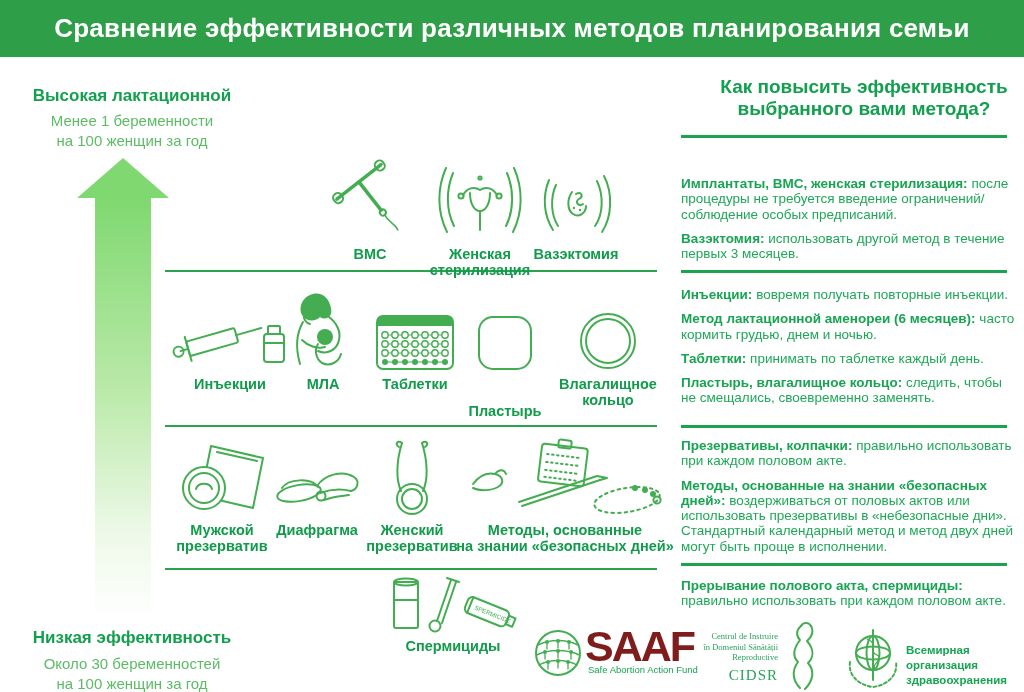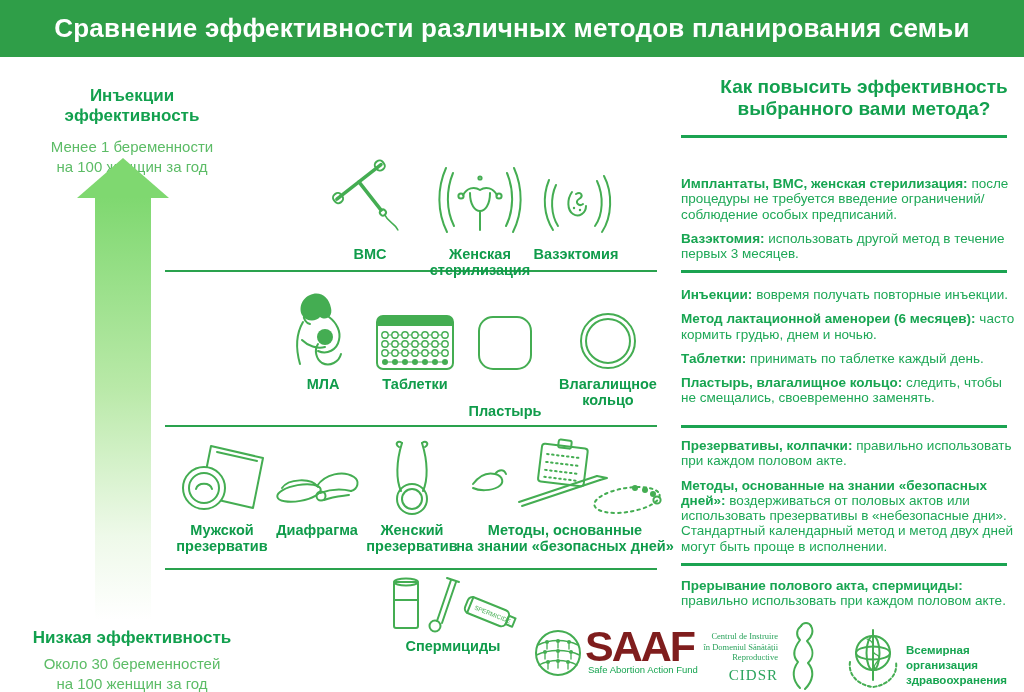--- a/index.html
+++ b/index.html
@@ -5,21 +5,21 @@
   html,body{margin:0;padding:0;background:#fff;}
   .canvas{position:relative;width:1024px;height:692px;background:#ffffff;overflow:hidden;
           font-family:"Liberation Sans", sans-serif;}
   
   .hdr{position:absolute;left:0;top:0;width:1024px;height:57px;background:#2f9e48;
        display:flex;align-items:center;justify-content:center;}
   .hdr h1{margin:0;color:#ffffff;font-size:26px;font-weight:bold;letter-spacing:.2px;}
   
   .axis-hi,.axis-lo{position:absolute;left:24px;width:216px;text-align:center;}
   .axis-title{color:#12a04e;font-weight:bold;font-size:17px;white-space:pre-line;}
-  .axis-sub{color:#5cbc66;font-size:15px;line-height:1.3;white-space:pre-line;margin-top:11px;}
+  .axis-sub{color:#5cbc66;font-size:15px;line-height:1.3;white-space:pre-line;margin-top:5px;}
   .arrow-head{position:absolute;left:77px;top:158px;width:92px;height:40px;background:#7fd870;
               clip-path:polygon(50% 0,100% 100%,0 100%);}
   .arrow-body{position:absolute;left:95px;top:197px;width:56px;height:423px;
               background:linear-gradient(to bottom,#7fd870 0%,#b9e9a8 45%,#eef9e9 80%,#ffffff 100%);}
   
   .div-c{position:absolute;left:165px;width:492px;height:2px;background:#2aa24e;}
   .div-r{position:absolute;left:681px;width:326px;height:3px;background:#1ba351;}
   
   .method{position:absolute;display:flex;flex-direction:column;align-items:center;}
   .m-icon{display:flex;align-items:flex-end;justify-content:center;}
@@ -48,21 +48,21 @@
 </head>
 <body>
 
 <div class="canvas">
 
   <div class="hdr">
     <h1>Сравнение эффективности различных методов планирования семьи</h1>
   </div>
 
   <div class="axis-hi" style="top:86px;">
-    <div class="axis-title">Инъекции эффективность</div>
+    <div class="axis-title">Высокая лактационной</div>
     <div class="axis-sub">Менее 1 беременности
 на 100 женщин за год</div>
   </div>
   <div class="arrow-head"></div>
   <div class="arrow-body"></div>
   <div class="axis-lo" style="top:628px;">
     <div class="axis-title">Низкая эффективность</div>
     <div class="axis-sub" style="margin-top:6px;">Около 30 беременностей
 на 100 женщин за год</div>
   </div>
@@ -116,20 +116,37 @@
           <path d="M64 17 C71 32, 70 51, 62 62"></path>
         <path d="M39 28 C34 35, 34 46, 40 50 C46 54, 53 49, 53 42"></path>
         <path d="M43 30 C48 27, 51 32, 46 35 C41 38, 46 43, 50 40"></path>
         <circle cx="41" cy="44" r="1.2" class="icf"></circle>
           <circle cx="47" cy="46" r="1.2" class="icf"></circle>
       </svg>
     </div>
     <div class="m-label">Вазэктомия</div>
   </div>
 
+  <div class="method" style="left:168px;top:290px;width:124px;">
+    <div class="m-icon" style="height:82px;">
+      <svg width="118" height="74" viewBox="0 0 118 74" class="ic">
+        <g transform="rotate(-16 50 42)">
+          <rect x="16" y="34" width="50" height="15" rx="2"></rect>
+          <line x1="16" y1="29" x2="16" y2="54"></line>
+          <line x1="8" y1="41.5" x2="16" y2="41.5"></line>
+            <circle cx="6" cy="41.5" r="5"></circle>
+          <line x1="66" y1="41.5" x2="92" y2="41.5"></line>
+        </g>
+        <rect x="93" y="36" width="20" height="28" rx="3"></rect>
+        <rect x="97" y="28" width="12" height="8" rx="1"></rect>
+        <line x1="93" y1="45" x2="113" y2="45"></line>
+      </svg>
+    </div>
+    <div class="m-label">Инъекции</div>
+  </div>
 
   <div class="method" style="left:278px;top:290px;width:90px;">
     <div class="m-icon" style="height:82px;">
       <svg width="64" height="80" viewBox="0 0 64 80" class="ic" stroke-width="1.7">
         <path class="icf" d="M22 2 C12 4, 7 15, 11 23 C15 30, 25 30, 29 25 C35 29, 42 25, 40 16 C38 6, 31 0, 22 2 Z"></path>
         <path d="M13 22 C12 27, 15 31, 19 32"></path>
         <path d="M12 30 C5 42, 5 58, 9 72"></path>
         <path d="M38 25 C46 31, 50 40, 48 48 C46 58, 36 63, 27 59"></path>
         <circle class="icf" cx="34" cy="45" r="8"></circle>
         <path d="M27 52 C23 58, 25 67, 31 71 C39 75, 48 70, 50 62"></path>

